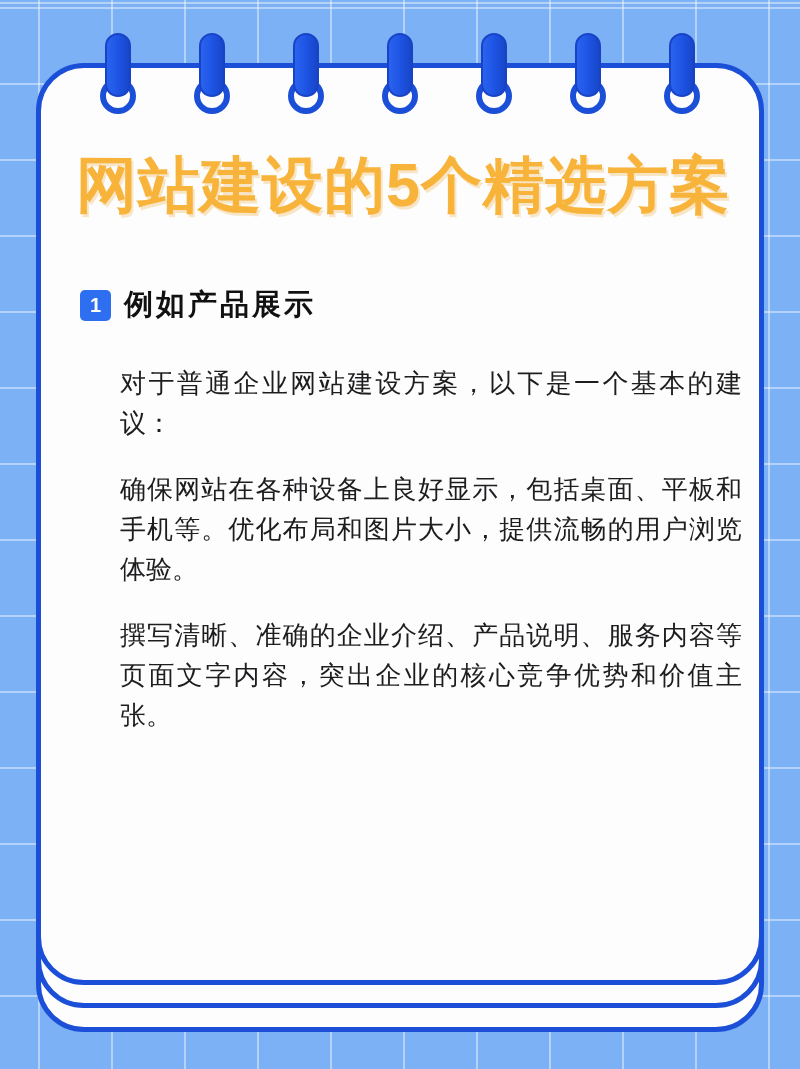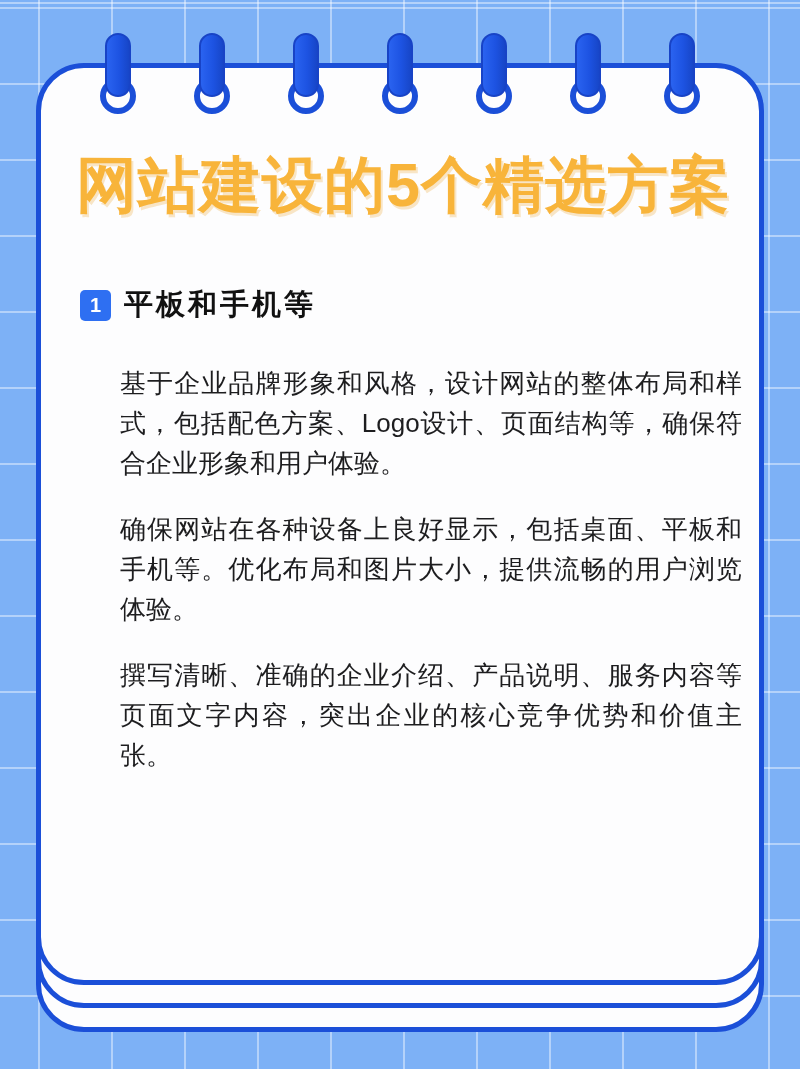--- a/index.html
+++ b/index.html
@@ -147,21 +147,21 @@
       <div class="ring-circle"></div>
       <div class="ring-pill"></div>
     </div>
   </div>
 
 <div class="page-content">
   <div class="poster-title">网站建设的5个精选方案</div>
 
   <div class="section-heading">
     <div class="num-badge">1</div>
-    <div class="heading-text">平板和手机等</div>
+    <div class="heading-text">例如产品展示</div>
   </div>
 
   <div class="body-copy">
-    <p>基于企业品牌形象和风格，设计网站的整体布局和样式，包括配色方案、Logo设计、页面结构等，确保符合企业形象和用户体验。</p>
+    <p>对于普通企业网站建设方案，以下是一个基本的建议：</p>
     <p>确保网站在各种设备上良好显示，包括桌面、平板和手机等。优化布局和图片大小，提供流畅的用户浏览体验。</p>
     <p>撰写清晰、准确的企业介绍、产品说明、服务内容等页面文字内容，突出企业的核心竞争优势和价值主张。</p>
   </div>
 </div>
 
 </body></html>

